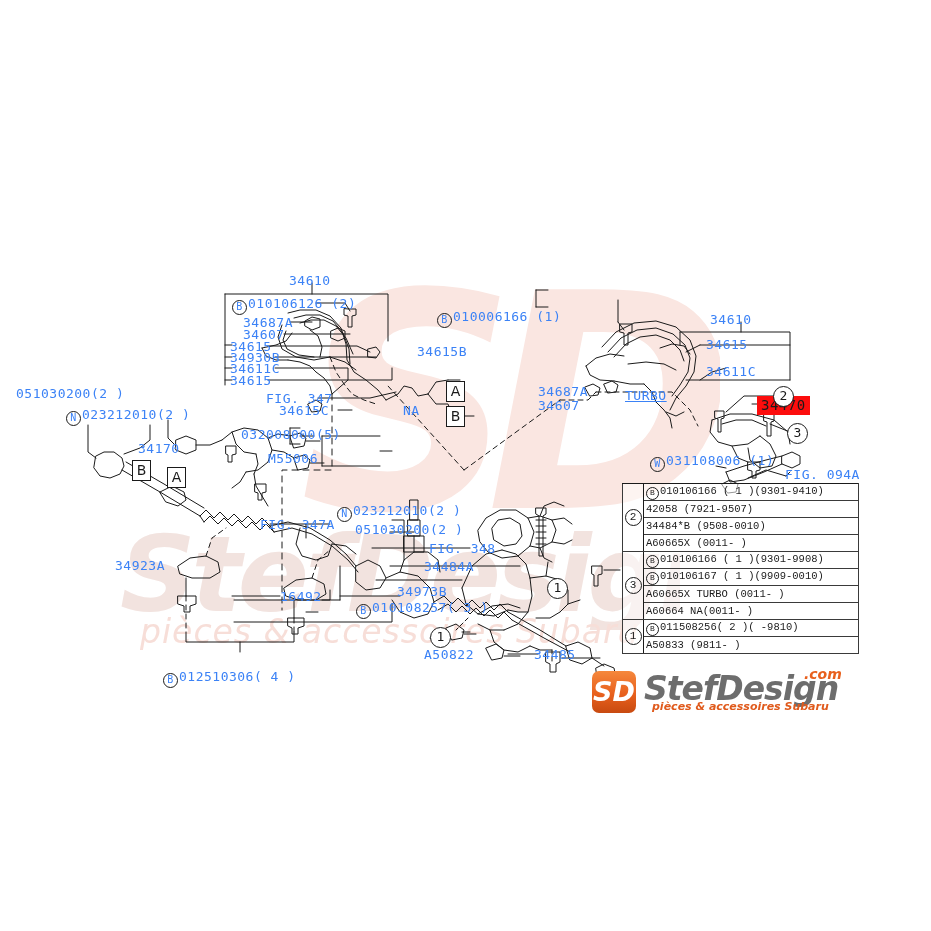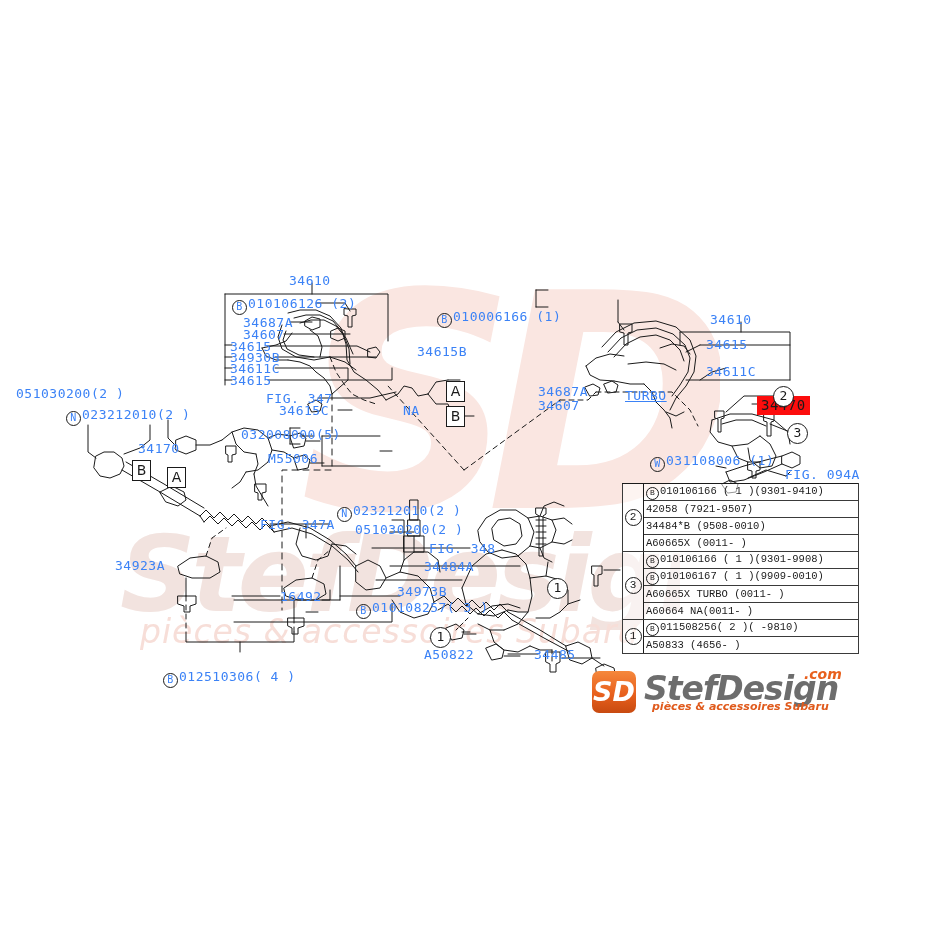--- a/index.html
+++ b/index.html
@@ -464,21 +464,21 @@
           <td>A60665X TURBO (0011-    )</td>
         </tr>
         <tr>
           <td>A60664  NA(0011-    )</td>
         </tr>
         <tr class="grpstart">
           <td class="grp" rowspan="2"><span class="tcir">1</span></td>
           <td><span class="cir" style="width: 11px; height: 11px; line-height: 10px; font-size: 8px; vertical-align: -1px;">B</span>011508256( 2 )(    -9810)</td>
         </tr>
         <tr>
-          <td>A50833 (4656-    )</td>
+          <td>A50833 (9811-    )</td>
         </tr>
       </tbody>
   </table>
 
   <div id="logo">
     <div id="logo-mark">
       <span>SD</span>
     </div>
     <div id="logo-text">StefDesign</div>
     <div id="logo-com">.com</div>

